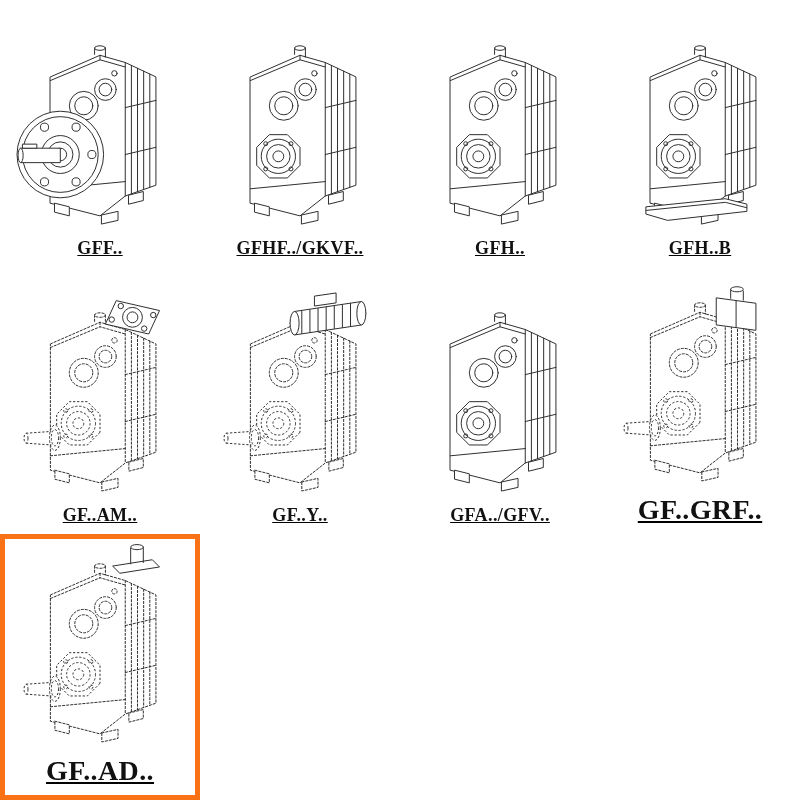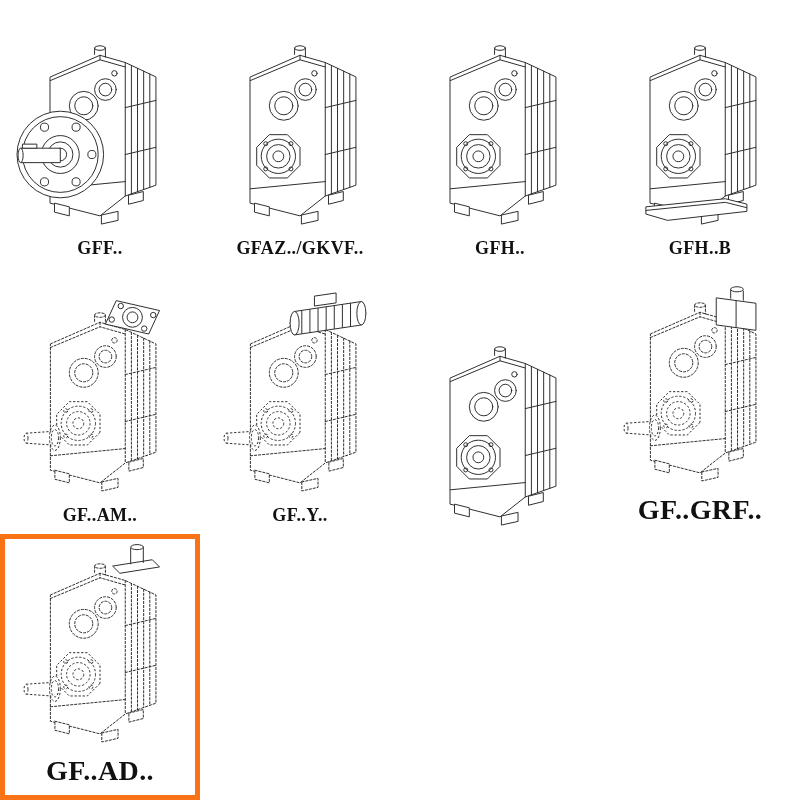--- a/index.html
+++ b/index.html
@@ -4,20 +4,21 @@
 <style>
   html,body { margin:0; padding:0; background:#ffffff; }
   body {
     width:800px; height:800px; overflow:hidden;
     font-family:"Liberation Serif","DejaVu Serif",serif;
   }
   .grid {
     display:grid; width:800px; height:788px;
     grid-template-columns:repeat(4,200px);
     grid-template-rows:267px 267px 266px;
+    text-decoration:underline;
   }
   figure.cell {
     margin:0; display:flex; flex-direction:column;
     align-items:center; justify-content:flex-end;
     overflow:hidden; box-sizing:border-box;
   }
   figure.cell svg.drawing { display:block; color:#2e2e2e; }
   svg.drawing.dashed { color:#9a9a9a; stroke-dasharray:2.5 2; }
   svg.drawing .solid { stroke-dasharray:none; color:#2e2e2e; }
   figcaption.lbl {
@@ -140,21 +141,21 @@
       <use href="#p-shaft"></use>
     </svg>
     <figcaption class="lbl">GFF..</figcaption>
   </figure>
 
   <figure class="cell">
     <svg class="drawing" width="190" height="212" viewBox="0 0 200 235">
       <use href="#p-housing"></use>
       <use href="#p-boss"></use>
     </svg>
-    <figcaption class="lbl">GFAZ../GKVF..</figcaption>
+    <figcaption class="lbl">GFHF../GKVF..</figcaption>
   </figure>
 
 
 
   <figure class="cell">
     <svg class="drawing" width="190" height="212" viewBox="0 0 200 235">
       <use href="#p-housing"></use>
       <use href="#p-boss"></use>
     </svg>
     <figcaption class="lbl">GFH..</figcaption>
@@ -188,20 +189,21 @@
     </svg>
     <figcaption class="lbl">GF..Y..</figcaption>
   </figure>
 
 
   <figure class="cell">
     <svg class="drawing" width="190" height="212" viewBox="0 0 200 235">
       <use href="#p-housing"></use>
       <use href="#p-boss"></use>
     </svg>
+    <figcaption class="lbl">GFA../GFV..</figcaption>
   </figure>
 
   <figure class="cell">
     <svg class="drawing dashed" width="190" height="212" viewBox="0 0 200 235">
       <use href="#p-housing"></use>
       <use href="#p-boss"></use>
       <use href="#p-outshaft"></use>
       <use href="#p-grfbox" class="solid"></use>
     </svg>
     <figcaption class="lbl label-lg">GF..GRF..</figcaption>

